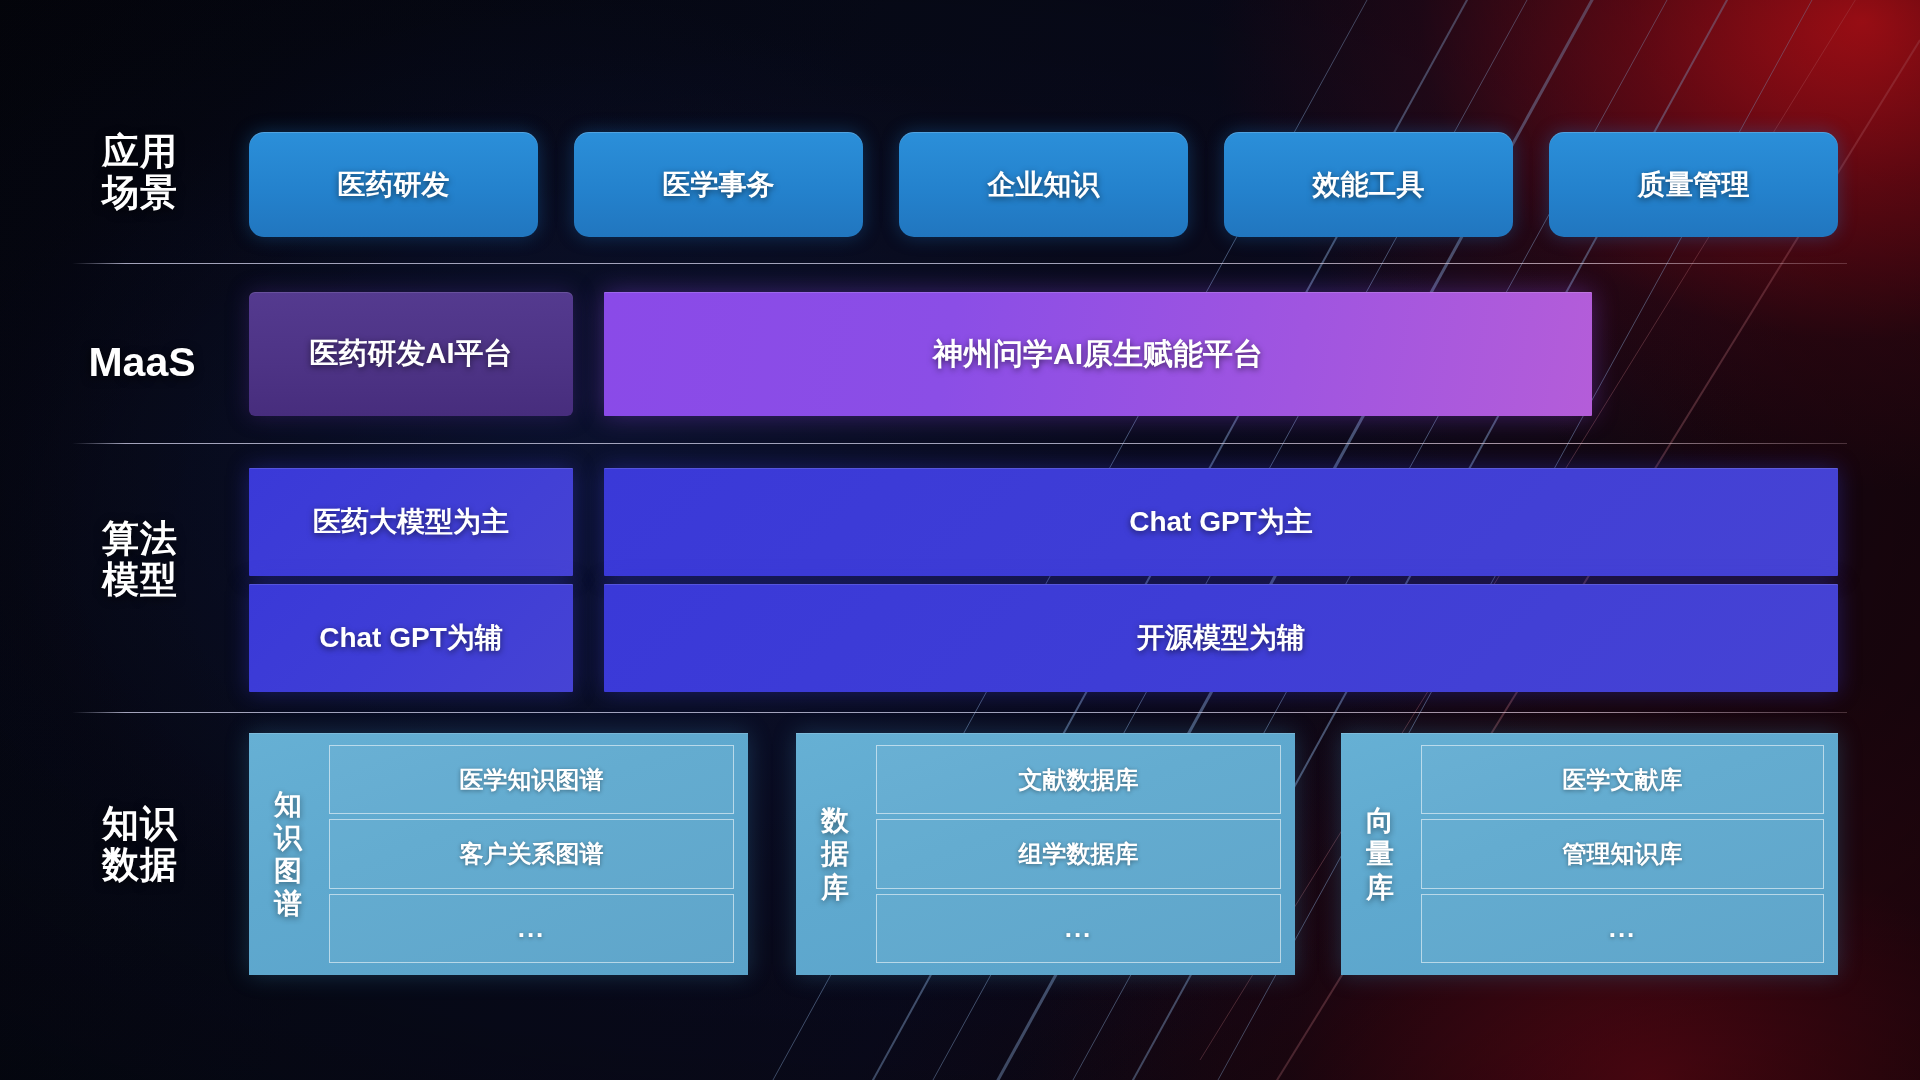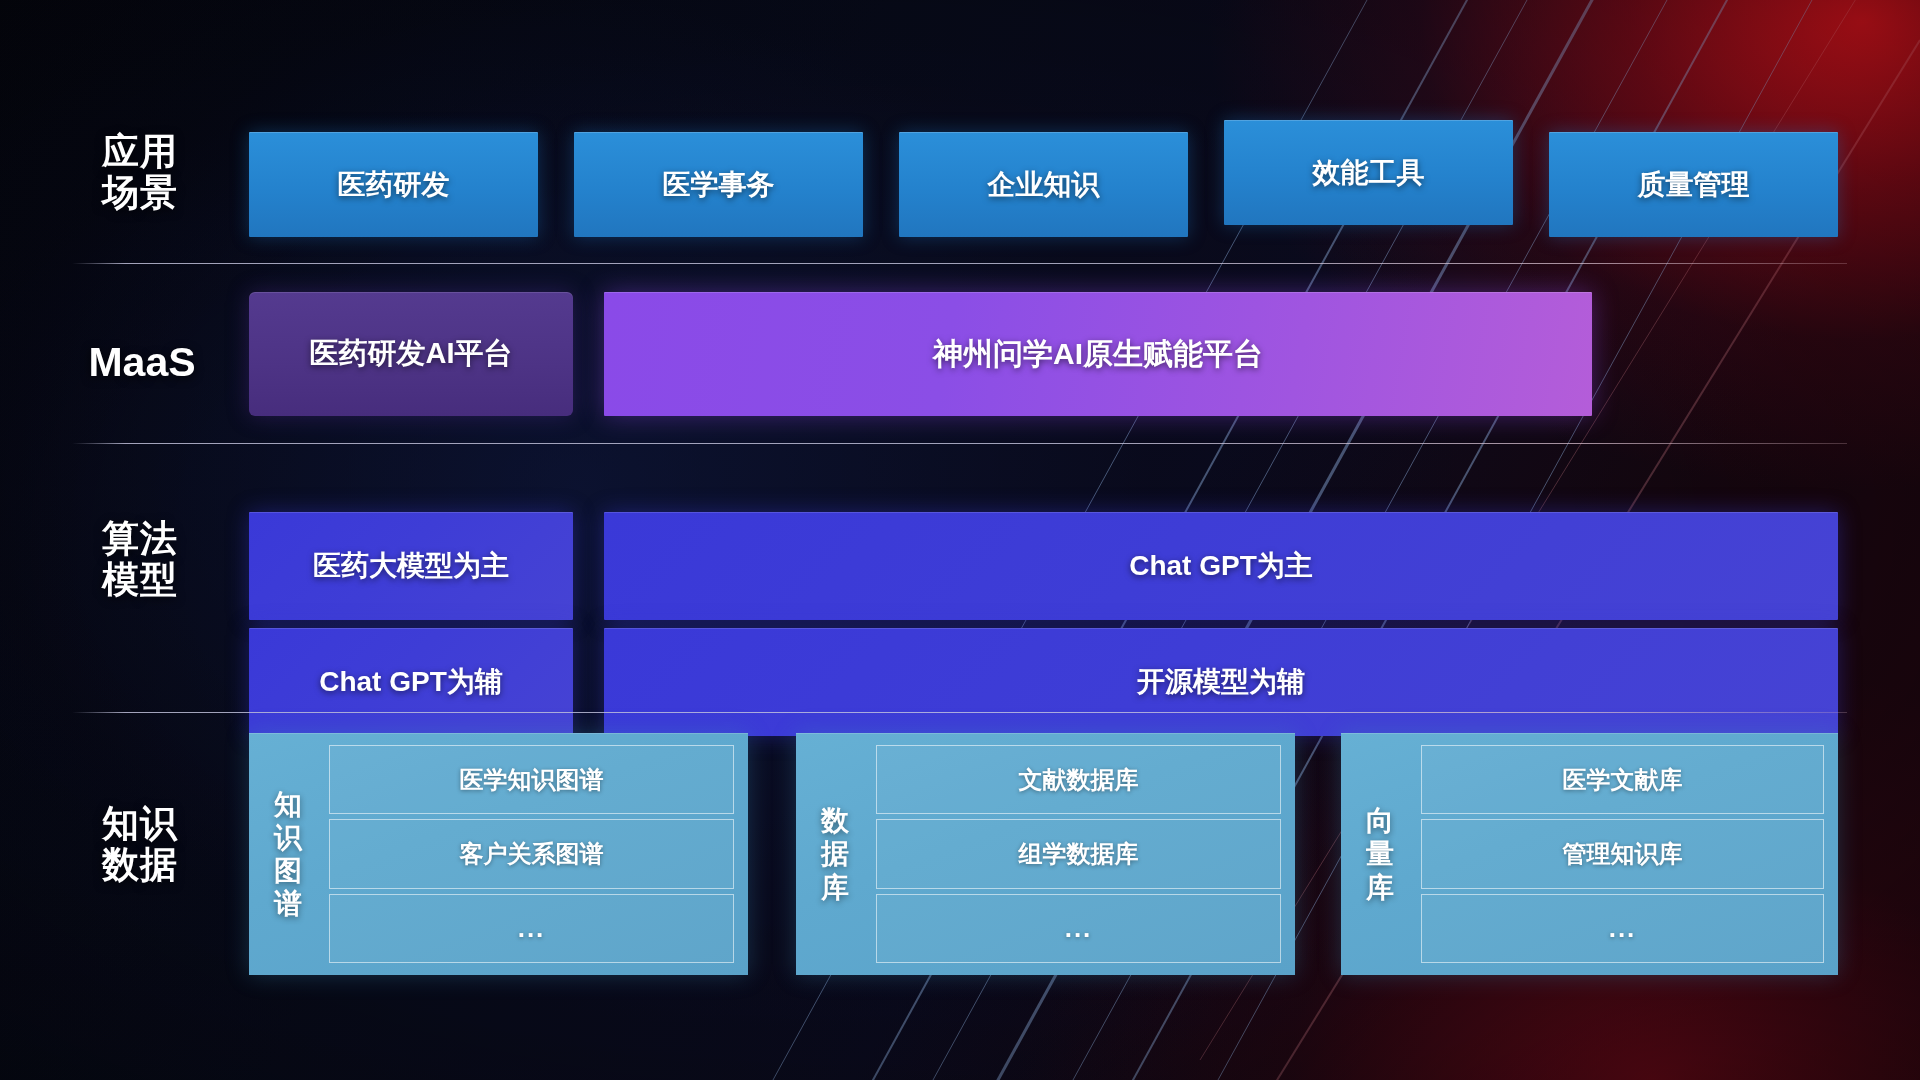--- a/index.html
+++ b/index.html
@@ -57,41 +57,41 @@
     color:#fff; font-weight:bold;
     text-shadow:0 2px 6px rgba(0,0,0,.55);
     border-radius:1px;
   }
 
   
   .app-card{
     font-size:28px;
     background:linear-gradient(180deg,#2b8fd9 0%,#2482cd 55%,#2176bf 100%);
     box-shadow:0 0 18px rgba(30,120,200,.35), inset 0 1px 0 rgba(255,255,255,.18);
+    border-radius:15px;
   }
 
   
   .maas-left{
     font-size:29px;
     background:linear-gradient(180deg,#543a8f 0%,#4d3385 60%,#472d7d 100%);
     box-shadow:0 0 22px rgba(90,50,160,.35), inset 0 1px 0 rgba(255,255,255,.12);
     border-radius:6px;
   }
   .maas-right{
     font-size:30px;
     background:linear-gradient(100deg,#8a4ae8 0%,#8b4ee6 35%,#a055e0 70%,#b45dd9 100%);
     box-shadow:0 0 26px rgba(140,70,230,.40), inset 0 1px 0 rgba(255,255,255,.16);
   }
 
   
   .alg-card{
     font-size:28px;
     background:linear-gradient(135deg,#3a39d8 0%,#3e3dd6 45%,#4643d4 100%);
     box-shadow:0 0 22px rgba(55,55,210,.40), inset 0 1px 0 rgba(255,255,255,.14);
-    margin-top:44px;
   }
   .alg-card.wide{ justify-content:center; }
 
   
   .kn-panel{
     position:absolute;
     display:flex; align-items:stretch;
     background:linear-gradient(160deg,#66b0d4 0%,#5fa9cf 40%,#5aa2c9 100%);
     box-shadow:0 0 22px rgba(60,140,190,.30), inset 0 1px 0 rgba(255,255,255,.16);
     padding:12px 14px 12px 12px;
@@ -161,21 +161,21 @@
 
   <div class="card app-card" style="left:249px; top:132px; width:289px; height:105px;">
     <span>医药研发</span>
   </div>
   <div class="card app-card" style="left:574px; top:132px; width:289px; height:105px;text-align:center;">
     <span>医学事务</span>
   </div>
   <div class="card app-card" style="left:899px; top:132px; width:289px; height:105px;">
     <span>企业知识</span>
   </div>
-  <div class="card app-card" style="left:1224px; top:120px; width:289px; height:105px;text-align:right;">
+  <div class="card app-card" style="left:1224px; top:132px; width:289px; height:105px;text-align:right;">
     <span>效能工具</span>
   </div>
   <div class="card app-card" style="left:1549px; top:132px; width:289px; height:105px;">
     <span>质量管理</span>
   </div>
 
   <div class="divider" style="left:72px; top:263px; width:1775px;"></div>
 
   <div class="row-label en" style="left: 72px; top: 340px; width: 140px; white-space: pre-line;">MaaS</div>
 

